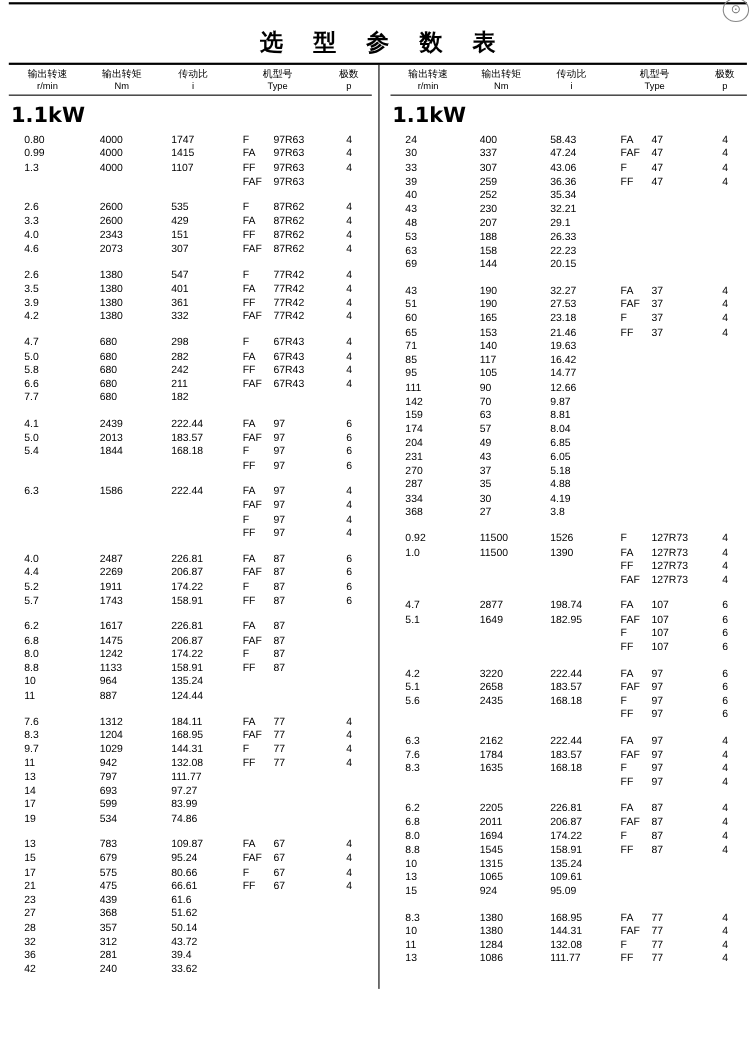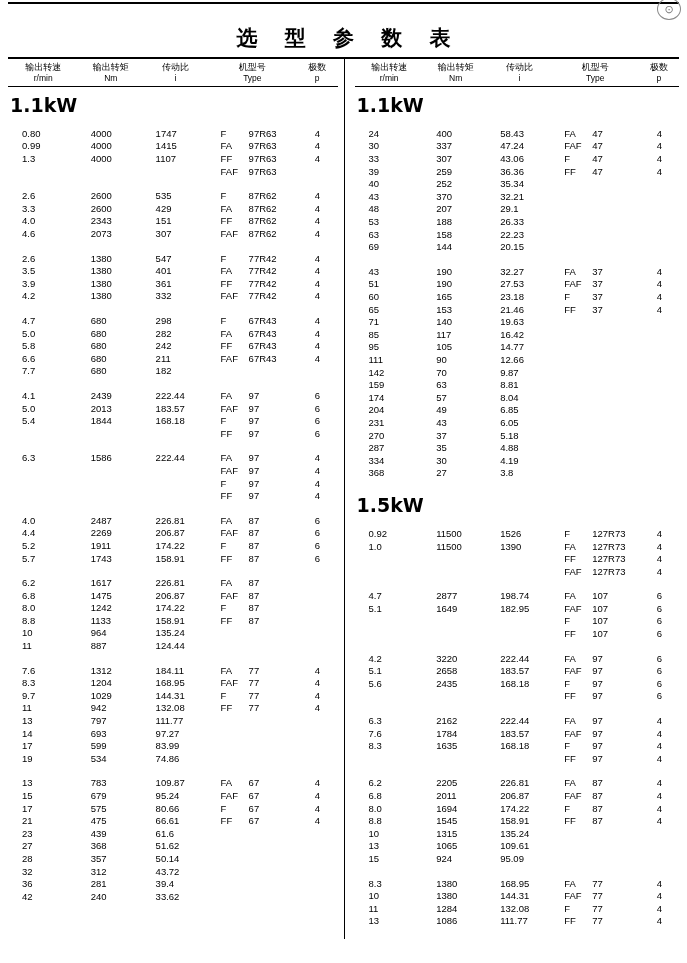--- a/index.html
+++ b/index.html
@@ -100,21 +100,20 @@
   .power {
     font-size: 19px;
     font-weight: bold;
     font-family: "DejaVu Sans", sans-serif;
     margin: 7px 0 6px 2px;
   }
   .power.second { margin-top: 14px; }
   
   .group {
     margin-bottom: 11px;
-    margin-top: 12px;
   }
   .row {
     display: flex;
     font-size: 9.5px;
     line-height: 12.6px;
     white-space: nowrap;
   }
   .row > div { box-sizing: border-box; }
   .d1 { width: 76px; padding-left: 14px; }
   .d2 { width: 70px; padding-left: 12px; }
@@ -619,21 +618,21 @@
             </div>
             <div class="row">
               <div class="d1">40</div>
               <div class="d2">252</div>
               <div class="d3">35.34</div>
               <div class="d4"><span class="tp"></span><span class="tn"></span></div>
               <div class="d5"></div>
             </div>
             <div class="row">
               <div class="d1">43</div>
-              <div class="d2">370</div>
+              <div class="d2">230</div>
               <div class="d3">32.21</div>
               <div class="d4"><span class="tp"></span><span class="tn"></span></div>
               <div class="d5"></div>
             </div>
             <div class="row">
               <div class="d1">48</div>
               <div class="d2">207</div>
               <div class="d3">29.1</div>
               <div class="d4"><span class="tp"></span><span class="tn"></span></div>
               <div class="d5"></div>
@@ -776,21 +775,20 @@
             <div class="row">
               <div class="d1">368</div>
               <div class="d2">27</div>
               <div class="d3">3.8</div>
               <div class="d4"><span class="tp"></span><span class="tn"></span></div>
               <div class="d5"></div>
             </div>
           </div>
         </div>
 
-      <div class="power second">1.5kW</div>
       <div id="right-groups-2">
           <div class="group">
             <div class="row">
               <div class="d1">0.92</div>
               <div class="d2">11500</div>
               <div class="d3">1526</div>
               <div class="d4"><span class="tp">F</span><span class="tn">127R73</span></div>
               <div class="d5">4</div>
             </div>
             <div class="row">

